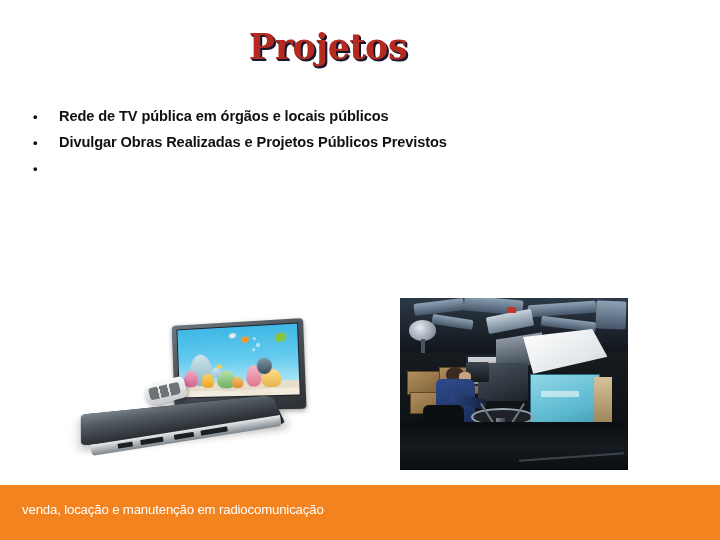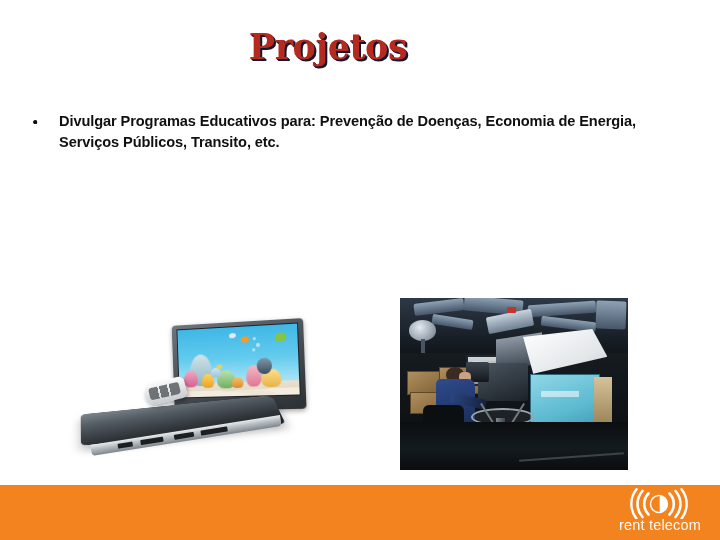--- a/index.html
+++ b/index.html
@@ -409,27 +409,28 @@
 
 <div id="slide">
 
   <div id="slide-title">Projetos</div>
 
   <div id="body-block">
 
     <ul class="bullets">
       <li>
         <span class="bullet-dot">•</span>
+        <span>Rede de TV pública em órgãos e locais públicos</span>
       </li>
       <li>
         <span class="bullet-dot">•</span>
+        <span>Divulgar Obras Realizadas e Projetos Públicos Previstos</span>
       </li>
       <li class="wrap-item">
         <span class="bullet-dot">•</span>
-        <span>Divulgar Programas Educativos para: Prevenção de Doenças, Economia de Energia, Serviços Públicos, Transito, etc.</span>
       </li>
     </ul>
   </div>
 
   <div id="media-row">
 
     <div id="pic-tv">
       <div id="tv-unit">
         <div id="tv-screen">
           <div class="reef-floor"></div>
@@ -502,33 +503,17 @@
       <div class="st-ped-ring"></div>
       <div class="st-tripod-leg tl1"></div>
       <div class="st-tripod-leg tl2"></div>
       <div class="st-ped-col"></div>
       <div class="st-floor"></div>
       <div class="st-cable"></div>
     </div>
   </div>
 
   <div id="footer-bar">
-
-    <div id="brand-logo">
-      <svg id="brand-mark" viewBox="0 0 66 31">
-
-        <circle cx="33" cy="16" r="9.2" fill="#ffffff"></circle>
-        <path d="M33 8.2 a7.8 7.8 0 0 0 0 15.6 Z" fill="#f3831e"></path>
-        <rect x="32.1" y="8.2" width="1.6" height="15.6" fill="#f3831e"></rect>
-
-        <path d="M22.5 5.5 A15 15 0 0 0 22.5 26.5" fill="none" stroke="#ffffff" stroke-width="2.6" stroke-linecap="round"></path>
-        <path d="M16.5 3.0 A19.5 19.5 0 0 0 16.5 29.0" fill="none" stroke="#ffffff" stroke-width="2.6" stroke-linecap="round"></path>
-        <path d="M10.5 1.3 A23.5 23.5 0 0 0 10.5 30.7" fill="none" stroke="#ffffff" stroke-width="2.4" stroke-linecap="round"></path>
-
-        <path d="M43.5 5.5 A15 15 0 0 1 43.5 26.5" fill="none" stroke="#ffffff" stroke-width="2.6" stroke-linecap="round"></path>
-        <path d="M49.5 3.0 A19.5 19.5 0 0 1 49.5 29.0" fill="none" stroke="#ffffff" stroke-width="2.6" stroke-linecap="round"></path>
-        <path d="M55.5 1.3 A23.5 23.5 0 0 1 55.5 30.7" fill="none" stroke="#ffffff" stroke-width="2.4" stroke-linecap="round"></path>
-      </svg>
-      <div id="brand-name"><span class="w1">rent</span> <span class="w2">telecom</span></div>
-    </div>
+    <div id="footer-tagline">venda, locação e manutenção em radiocomunicação</div>
+
   </div>
 
 </div>
 
 </body></html>

